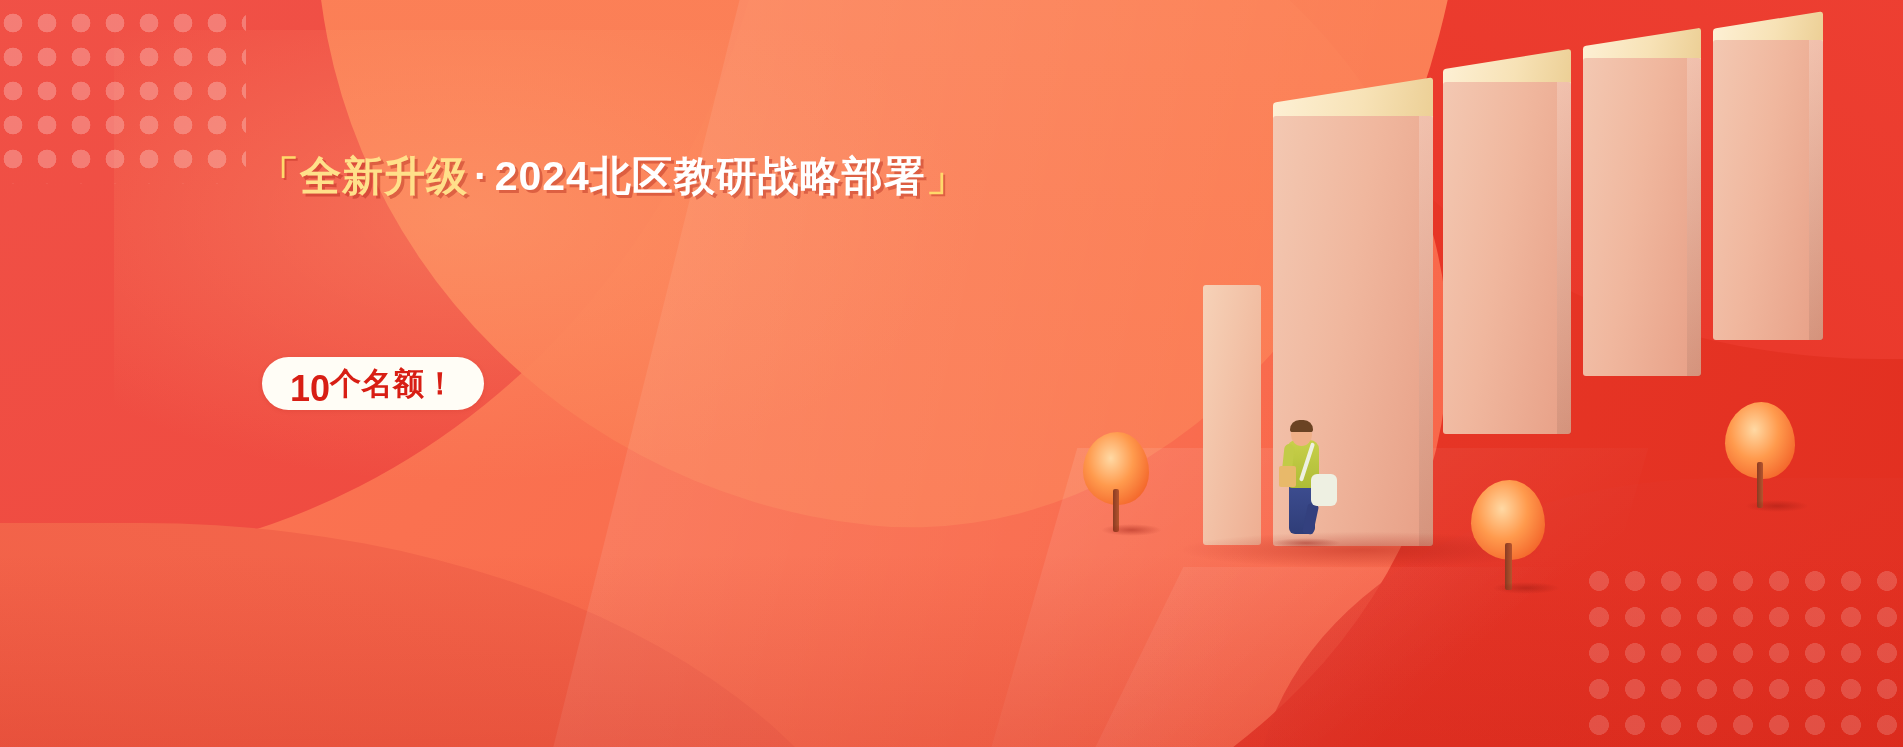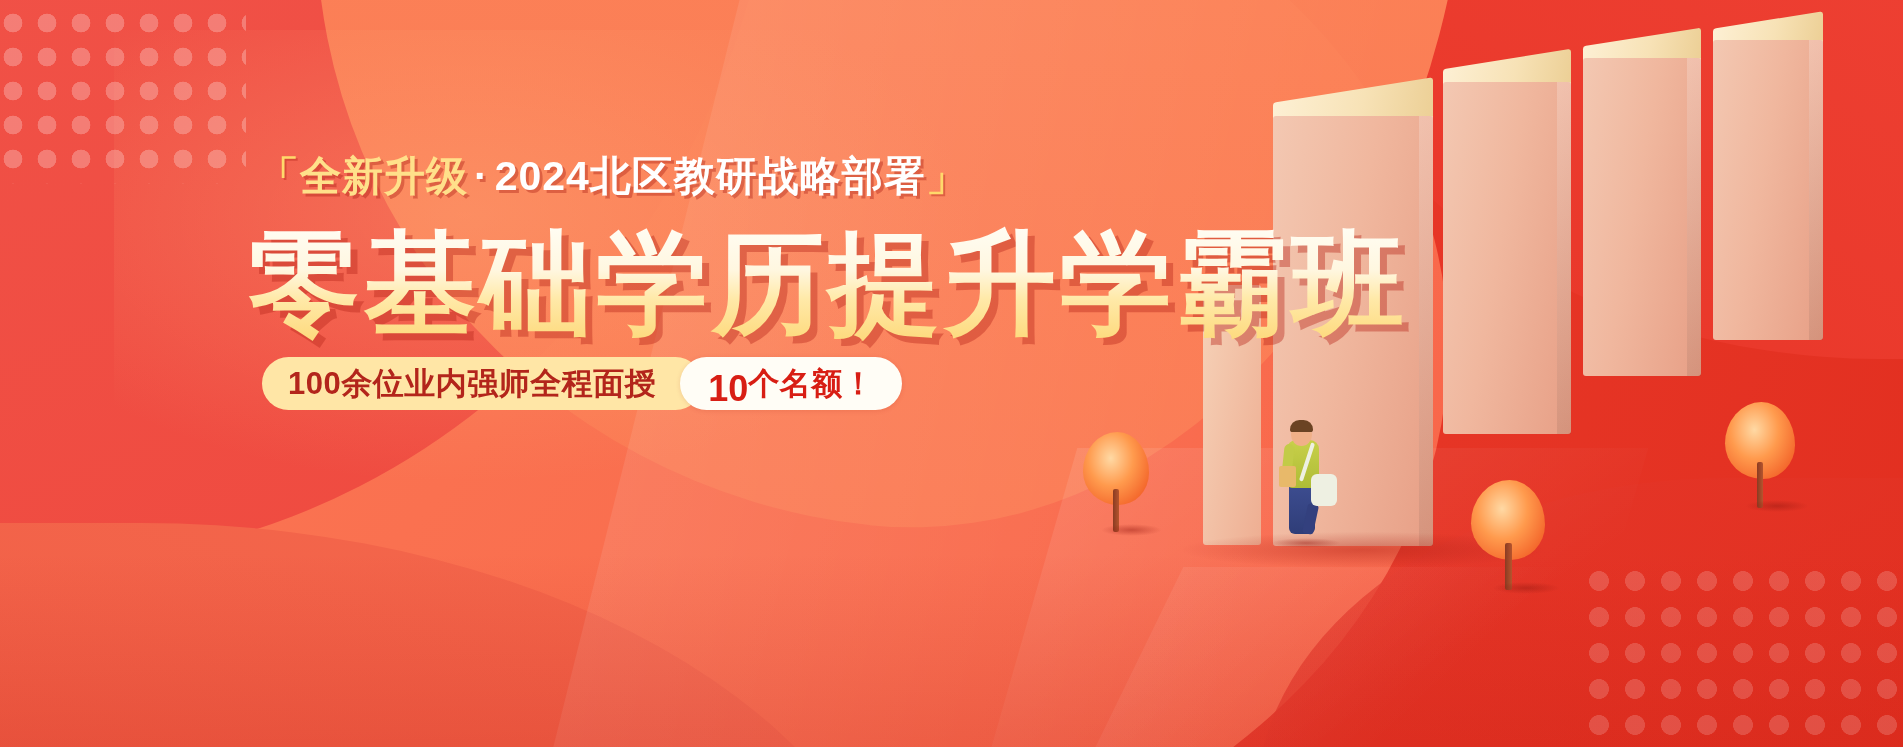--- a/index.html
+++ b/index.html
@@ -263,26 +263,22 @@
     </div>
 
   </div>
 
   <div class="content">
 
     <div class="subtitle">
       <span class="brk">「</span><span class="gold">全新升级</span><span class="dot">·</span><span class="white">2024北区教研战略部署</span><span class="brk">」</span>
     </div>
 
-    <div class="title">零基础学历提升学霸班</div>
 
     <div class="pills">
-      <div class="pill pill-a">
-        <span>100余位业内强师全程面授</span>
-      </div>
       <div class="pill pill-b">
           <span class="num">10</span>
           <span>个名额！</span>
       </div>
     </div>
 
   </div>
 </div>
 
 </body></html>

